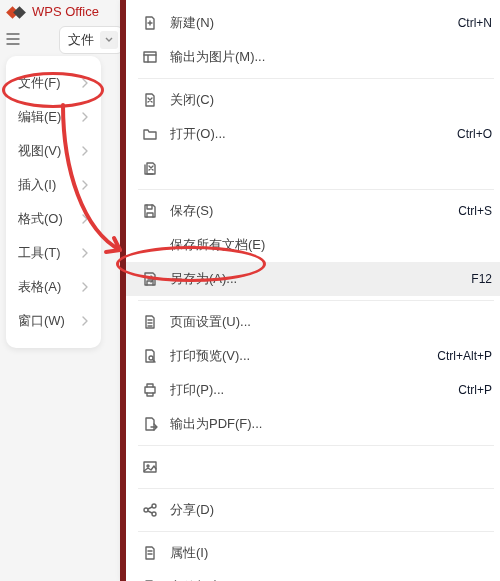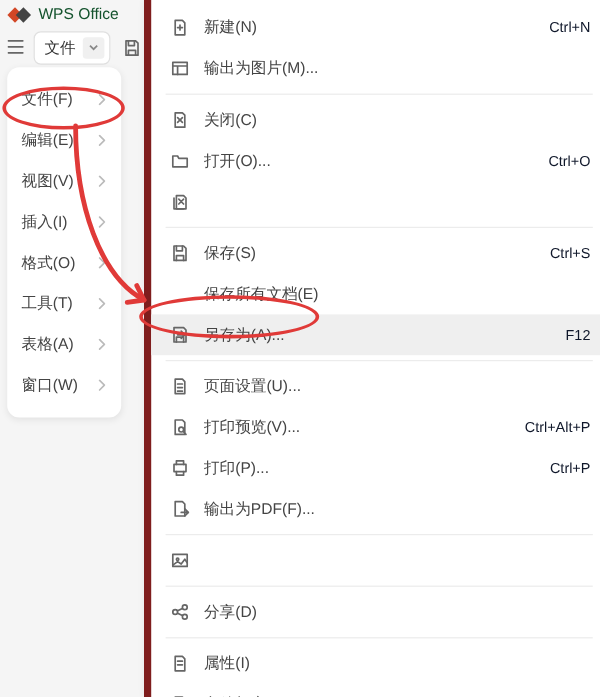--- a/index.html
+++ b/index.html
@@ -1,29 +1,29 @@
 <!DOCTYPE html>
 <html><head>
 <meta charset="utf-8">
 <style>
 html,body{margin:0;padding:0;font-family:"Microsoft YaHei","PingFang SC",Arial,sans-serif;font-size:13px;color:#444;background:#f0f0f0;}
 #stage{position:relative;width:500px;height:581px;background:#f5f5f5;overflow:hidden;}
 
 
-.titlebar{position:absolute;left:8px;top:4px;display:flex;align-items:center;font-size:13px;color:#14532d;}
+.titlebar{position:absolute;left:8px;top:4px;display:flex;align-items:center;font-size:13px;color:#b91c1c;}
 .titlebar .logo{width:18px;height:14px;margin-right:6px;position:relative;}
 .titlebar .logo::before,
 .titlebar .logo::after{content:"";position:absolute;width:9px;height:9px;transform:rotate(45deg);top:3px;}
 .titlebar .logo::before{left:0;background:#d24726;}
 .titlebar .logo::after{left:7px;background:#444;}
 
 
 .tabbar{position:absolute;left:6px;top:26px;display:flex;align-items:center;}
 .tabbar .menu-btn{font-size:14px;color:#555;margin-right:8px;}
-.tabbar .file-tab{display:flex;align-items:flex-start;background:#fff;border:1px solid #e0e0e0;border-radius:6px;font-size:13px;color:#333;padding:4px 4px 4px 8px;}
+.tabbar .file-tab{display:flex;align-items:flex-start;background:#fff;border:1px solid #e0e0e0;border-radius:6px;font-size:13px;color:#333;padding:4px 4px 4px 8px;margin-left:31px;}
 .tabbar .file-tab .chev{width:18px;height:18px;margin-left:6px;display:flex;align-items:center;justify-content:center;background:#f0f0f0;border-radius:3px;}
 .tabbar .caret{stroke:#888;}
 .tabbar .extra-ico{margin-left:10px;width:16px;height:16px;}
 
 
 .leftcard{position:absolute;left:6px;top:56px;width:95px;background:#fff;border-radius:10px;box-shadow:0 2px 6px rgba(0,0,0,0.08);padding:10px 0;}
 .leftitem{display:flex;align-items:center;justify-content:space-between;height:34px;padding:0 12px;color:#444;font-size:13px;cursor:pointer;}
 .leftitem .arrow svg{display:block;}
 
 

